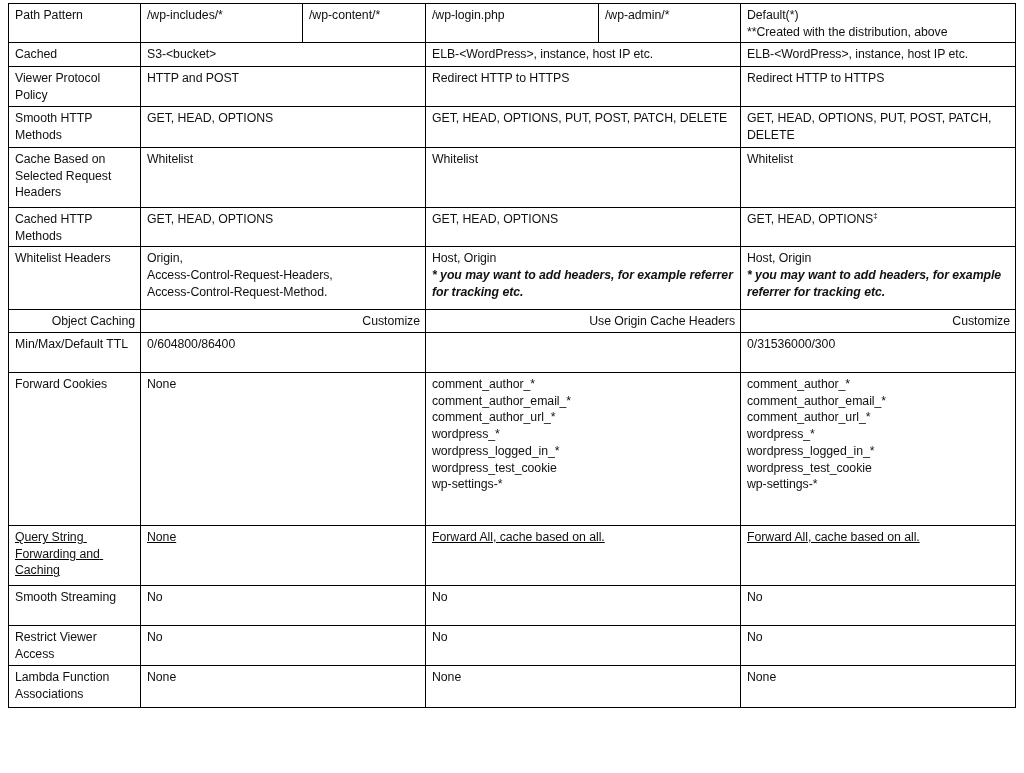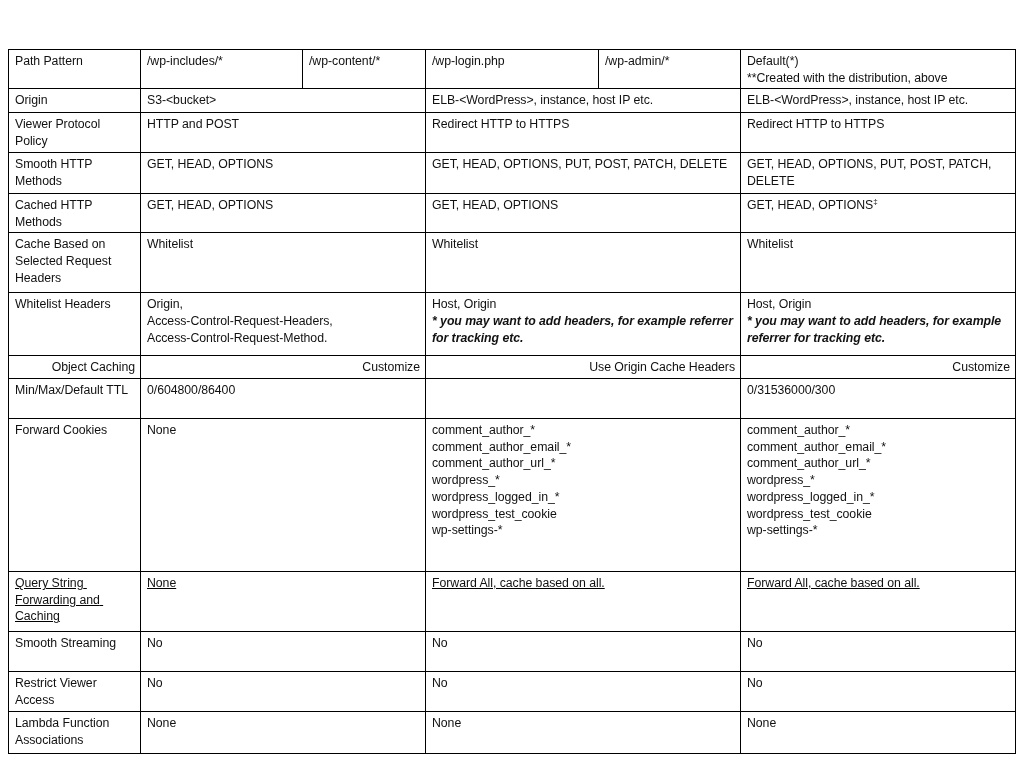--- a/index.html
+++ b/index.html
@@ -24,21 +24,20 @@
     position: absolute;
     left: 8px;
     top: 3px;
     width: 1007px;
   }
   table.cf-table {
     border-collapse: collapse;
     width: 1007px;
     table-layout: fixed;
     background: #ffffff;
-    margin-top: 46px;
   }
   table.cf-table td {
     border: 1.6px solid #000000;
     vertical-align: top;
     padding: 3px 5px 2px 6px;
     font-size: 12.3px;
     line-height: 1.36;
     font-family: "Liberation Sans", sans-serif;
     color: #111111;
     letter-spacing: -0.05px;
@@ -99,21 +98,21 @@
             <td>
               <span class="cell-line">/wp-admin/*</span>
             </td>
             <td>
               <span class="cell-line">Default(*)</span>
               <span class="cell-line">**Created with the distribution, above</span>
             </td>
           </tr>
           <tr style="height:24px;">
             <td class="label-cell">
-              <span class="cell-line">Origin</span>
+              <span class="cell-line">Cached</span>
             </td>
             <td colspan="2">
               <span class="cell-line">S3-&lt;bucket&gt;</span>
             </td>
             <td colspan="2">
               <span class="cell-line">ELB-&lt;WordPress&gt;, instance, host IP etc.</span>
             </td>
             <td>
               <span class="cell-line">ELB-&lt;WordPress&gt;, instance, host IP etc.</span>
             </td>
@@ -139,46 +138,46 @@
             <td colspan="2">
               <span class="cell-line">GET, HEAD, OPTIONS</span>
             </td>
             <td colspan="2">
               <span class="cell-line">GET, HEAD, OPTIONS, PUT, POST, PATCH, DELETE</span>
             </td>
             <td>
               <span class="cell-line">GET, HEAD, OPTIONS, PUT, POST, PATCH, DELETE</span>
             </td>
           </tr>
+          <tr style="height:60px;">
+            <td class="label-cell">
+              <span class="cell-line">Cache Based on Selected Request Headers</span>
+            </td>
+            <td colspan="2">
+              <span class="cell-line">Whitelist</span>
+            </td>
+            <td colspan="2">
+              <span class="cell-line">Whitelist</span>
+            </td>
+            <td>
+              <span class="cell-line">Whitelist</span>
+            </td>
+          </tr>
           <tr style="height:33px;">
             <td class="label-cell">
               <span class="cell-line">Cached HTTP Methods</span>
             </td>
             <td colspan="2">
               <span class="cell-line">GET, HEAD, OPTIONS</span>
             </td>
             <td colspan="2">
               <span class="cell-line">GET, HEAD, OPTIONS</span>
             </td>
             <td>
               <span class="cell-line">GET, HEAD, OPTIONS<span class="sup">‡</span></span>
-            </td>
-          </tr>
-          <tr style="height:60px;">
-            <td class="label-cell">
-              <span class="cell-line">Cache Based on Selected Request Headers</span>
-            </td>
-            <td colspan="2">
-              <span class="cell-line">Whitelist</span>
-            </td>
-            <td colspan="2">
-              <span class="cell-line">Whitelist</span>
-            </td>
-            <td>
-              <span class="cell-line">Whitelist</span>
             </td>
           </tr>
           <tr style="height:63px;padding-left:21px;">
             <td class="label-cell">
               <span class="cell-line">Whitelist Headers</span>
             </td>
             <td colspan="2">
               <span class="cell-line">Origin,</span>
               <span class="cell-line">Access-Control-Request-Headers,</span>
               <span class="cell-line">Access-Control-Request-Method.</span>

